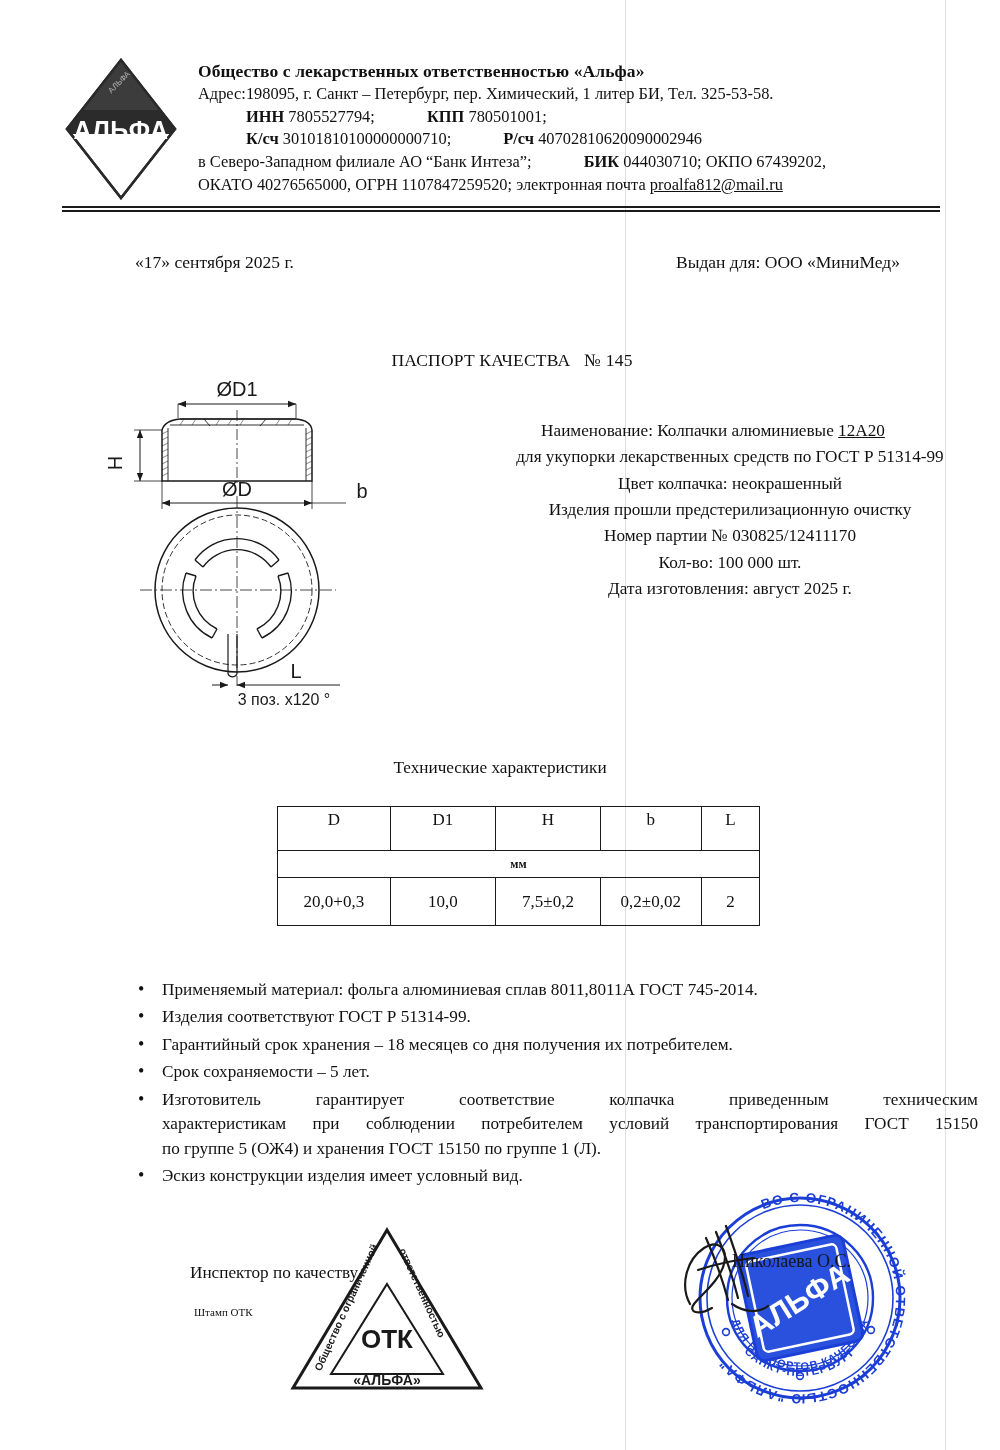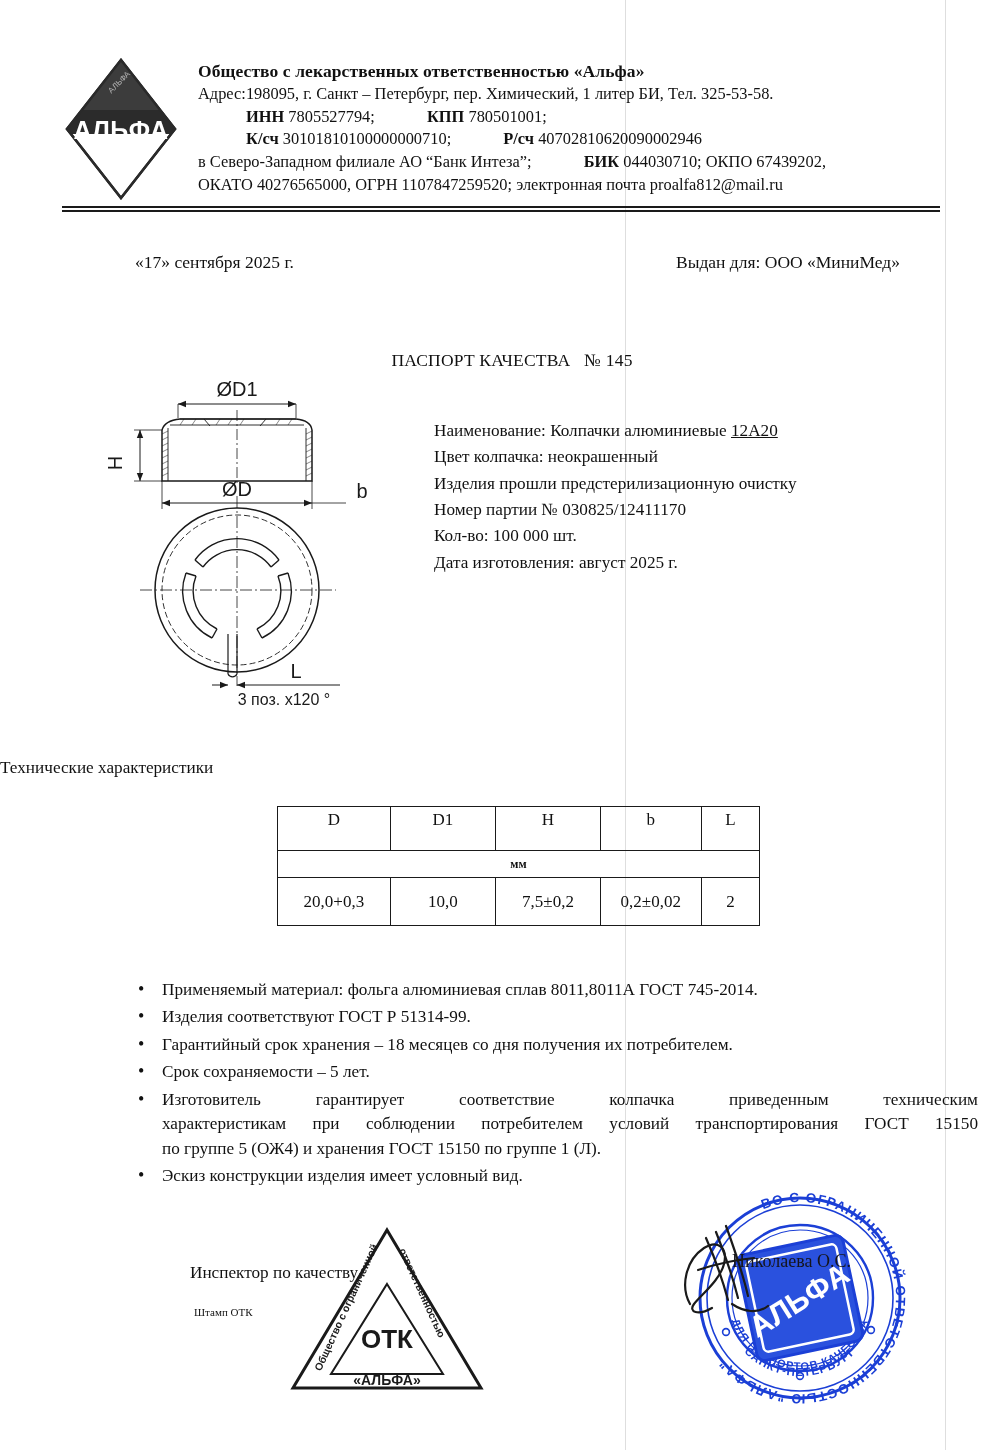--- a/index.html
+++ b/index.html
@@ -61,20 +61,21 @@
     line-height: 1.32;
     letter-spacing: 0.1px;
   }
   .company-line {
     font-size: 16.4px;
     line-height: 1.38;
     white-space: nowrap;
   }
   .company-line b { font-weight: bold; margin-left: 48px; }
   .email-link {
+    text-decoration: underline;
   }
 
   .rule-double {
     position: absolute;
     left: 62px;
     top: 206px;
     width: 878px;
     height: 7px;
   }
   .rule-double i {
@@ -124,39 +125,40 @@
     left: 100px;
     top: 368px;
     width: 340px;
     height: 345px;
   }
   .drawing svg { display: block; }
 
   
   .spec-text {
     position: absolute;
-    left: 434px;
+    left: 470px;
     top: 418px;
     width: 520px;
     font-size: 17.2px;
     line-height: 1.53;
+    text-align: center;
   }
   .spec-text .line { white-space: nowrap; }
   .spec-text .underlined {
     text-decoration: underline;
     padding-right: 34px;
   }
 
   
   .table-caption {
     position: absolute;
     left: 0;
     top: 758px;
     width: 1000px;
-    text-align: left;
+    text-align: center;
     font-size: 17.2px;
   }
   .spec-table {
     position: absolute;
     left: 277px;
     top: 806px;
     width: 483px;
     border-collapse: collapse;
     font-size: 17px;
   }
@@ -431,20 +433,21 @@
         <text x="22" y="95" font-size="20" text-anchor="middle" transform="rotate(-90 22 95)">H</text>
         <text x="262" y="130" font-size="20" text-anchor="middle">b</text>
         <text x="196" y="310" font-size="20" text-anchor="middle">L</text>
         <text x="184" y="337" font-size="16" text-anchor="middle">3 поз. x120 °</text>
       </g>
     </svg>
   </div>
 
   <div class="spec-text">
     <div class="line"><span>Наименование: Колпачки алюминиевые </span><span class="underlined">12A20</span></div>
+    <div class="line">для укупорки лекарственных средств по ГОСТ Р 51314-99</div>
     <div class="line">Цвет колпачка: неокрашенный</div>
     <div class="line">Изделия прошли предстерилизационную очистку</div>
     <div class="line">Номер партии № 030825/12411170</div>
     <div class="line">Кол-во: 100 000 шт.</div>
     <div class="line">Дата изготовления: август 2025 г.</div>
   </div>
 
   <div class="table-caption">Технические характеристики</div>
 
   <table class="spec-table">

